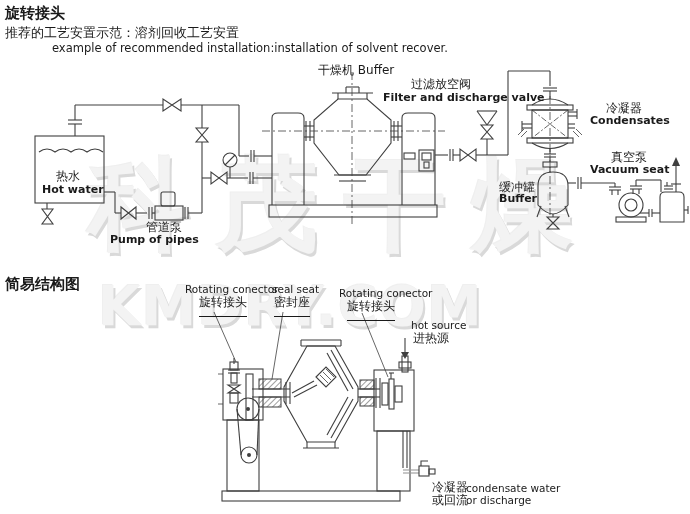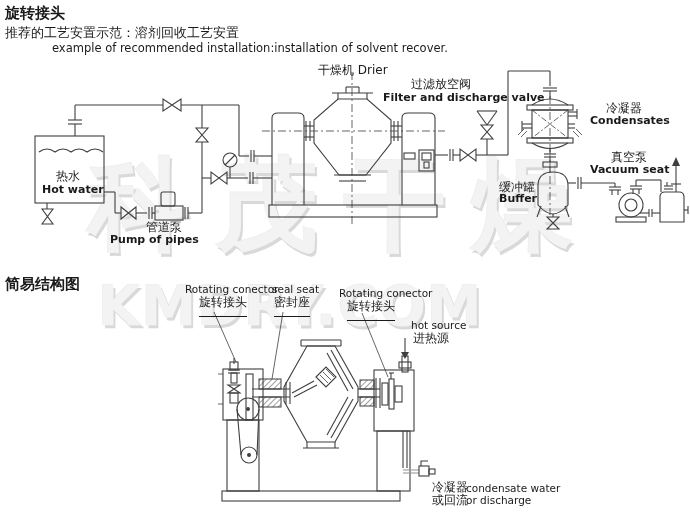--- a/index.html
+++ b/index.html
@@ -318,21 +318,21 @@
   <div class="lbl h1" style="left:5px;top:5px">旋转接头</div>
   <div class="lbl sub-cn" style="left:5px;top:26px">推荐的工艺安置示范：溶剂回收工艺安置</div>
   <div class="lbl sub-en" style="left:5px;top:42px">example of recommended installation:installation of solvent recover.</div>
 
   <div class="lbl cjk" style="left:56px;top:170px">热水</div>
   <div class="lbl en" style="left:42px;top:184px">Hot water</div>
 
   <div class="lbl cjk" style="left:146px;top:221px">管道泵</div>
   <div class="lbl en" style="left:110px;top:234px">Pump of pipes</div>
 
-  <div class="lbl cjk" style="left:318px;top:64px">干燥机 Drier</div>
+  <div class="lbl cjk" style="left:318px;top:64px">干燥机 Buffer</div>
 
   <div class="lbl cjk" style="left:411px;top:78px">过滤放空阀</div>
   <div class="lbl en" style="left:383px;top:92px">Filter and discharge valve</div>
 
   <div class="lbl cjk" style="left:606px;top:102px">冷凝器</div>
   <div class="lbl en" style="left:590px;top:115px">Condensates</div>
 
   <div class="lbl cjk" style="left:611px;top:151px">真空泵</div>
   <div class="lbl en" style="left:590px;top:164px">Vacuum seat</div>
 

